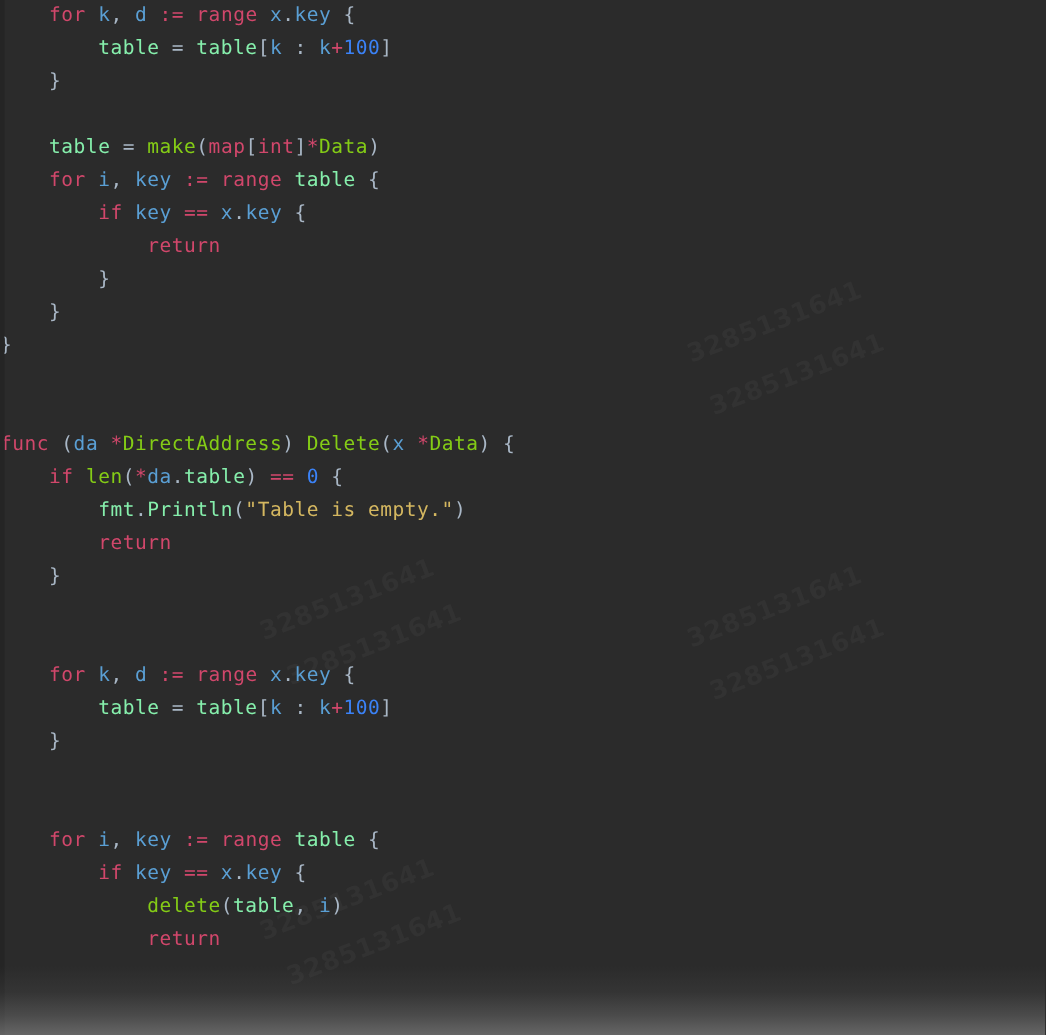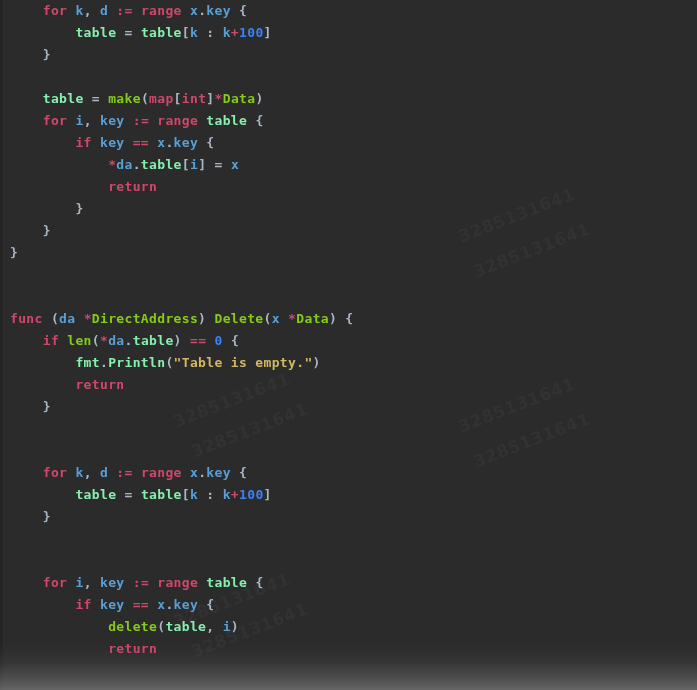--- a/index.html
+++ b/index.html
@@ -62,24 +62,23 @@
     padding: 0;
     margin: 0;
   }
 
   .code-line {
     position: relative;
     height: 22px;
     line-height: 22px;
     font-size: 13px;
     white-space: pre;
-    padding-left: 10px;
+    padding-left: 0;
     letter-spacing: 0.35px;
     color: #a9b7c6;
-    font-weight: bold;
   }
   .t-keyword   { color: #d1476b; }
   .t-var       { color: #86efac; }
   .t-type      { color: #84cc16; }   
   .t-param     { color: #5a9fd4; }   
   .t-num       { color: #3b82f6; }   
   .t-str       { color: #d4b760; }   
   .t-punct     { color: #a9b7c6; }
 
   
@@ -117,21 +116,20 @@
   <div id="left-gutter-strip"></div>
 
   <div id="code-block">
       <div class="code-line"><span>    </span><span class="t-keyword">for</span><span class="t-punct"> </span><span class="t-param">k</span><span class="t-punct">, </span><span class="t-param">d</span><span class="t-punct"> </span><span class="t-keyword">:=</span><span class="t-punct"> </span><span class="t-keyword">range</span><span class="t-punct"> </span><span class="t-param">x</span><span class="t-punct">.</span><span class="t-param">key</span><span class="t-punct"> {</span></div>
       <div class="code-line"><span>        </span><span class="t-var">table</span><span class="t-punct"> </span><span class="t-punct">=</span><span class="t-punct"> </span><span class="t-var">table</span><span class="t-punct">[</span><span class="t-param">k</span><span class="t-punct"> : </span><span class="t-param">k</span><span class="t-keyword">+</span><span class="t-num">100</span><span class="t-punct">]</span></div>
       <div class="code-line"><span>    </span><span class="t-punct">}</span></div>
       <div class="code-line">&nbsp;</div>
       <div class="code-line"><span>    </span><span class="t-var">table</span><span class="t-punct"> </span><span class="t-punct">=</span><span class="t-punct"> </span><span class="t-type">make</span><span class="t-punct">(</span><span class="t-keyword">map</span><span class="t-punct">[</span><span class="t-keyword">int</span><span class="t-punct">]</span><span class="t-keyword">*</span><span class="t-type">Data</span><span class="t-punct">)</span></div>
       <div class="code-line"><span>    </span><span class="t-keyword">for</span><span class="t-punct"> </span><span class="t-param">i</span><span class="t-punct">, </span><span class="t-param">key</span><span class="t-punct"> </span><span class="t-keyword">:=</span><span class="t-punct"> </span><span class="t-keyword">range</span><span class="t-punct"> </span><span class="t-var">table</span><span class="t-punct"> {</span></div>
       <div class="code-line"><span>        </span><span class="t-keyword">if</span><span class="t-punct"> </span><span class="t-param">key</span><span class="t-punct"> </span><span class="t-keyword">==</span><span class="t-punct"> </span><span class="t-param">x</span><span class="t-punct">.</span><span class="t-param">key</span><span class="t-punct"> {</span></div>
-      <div class="code-line"><span>            </span><span class="t-keyword">*</span><span class="t-param">da</span><span class="t-punct">.</span><span class="t-var">table</span><span class="t-punct">[</span><span class="t-param">i</span><span class="t-punct">]</span><span class="t-punct"> </span><span class="t-punct">=</span><span class="t-punct"> </span><span class="t-param">x</span></div>
       <div class="code-line"><span>            </span><span class="t-keyword">return</span></div>
       <div class="code-line"><span>        </span><span class="t-punct">}</span></div>
       <div class="code-line"><span>    </span><span class="t-punct">}</span></div>
       <div class="code-line"><span></span><span class="t-punct">}</span></div>
       <div class="code-line">&nbsp;</div>
       <div class="code-line">&nbsp;</div>
       <div class="code-line"><span></span><span class="t-keyword">func</span><span class="t-punct"> (</span><span class="t-param">da</span><span class="t-punct"> </span><span class="t-keyword">*</span><span class="t-type">DirectAddress</span><span class="t-punct">) </span><span class="t-type">Delete</span><span class="t-punct">(</span><span class="t-param">x</span><span class="t-punct"> </span><span class="t-keyword">*</span><span class="t-type">Data</span><span class="t-punct">) {</span></div>
       <div class="code-line"><span>    </span><span class="t-keyword">if</span><span class="t-punct"> </span><span class="t-type">len</span><span class="t-punct">(</span><span class="t-keyword">*</span><span class="t-param">da</span><span class="t-punct">.</span><span class="t-var">table</span><span class="t-punct">) </span><span class="t-keyword">==</span><span class="t-punct"> </span><span class="t-num">0</span><span class="t-punct"> {</span></div>
       <div class="code-line"><span>        </span><span class="t-var">fmt</span><span class="t-punct">.</span><span class="t-var">Println</span><span class="t-punct">(</span><span class="t-str">"Table is empty."</span><span class="t-punct">)</span></div>
       <div class="code-line"><span>        </span><span class="t-keyword">return</span></div>

